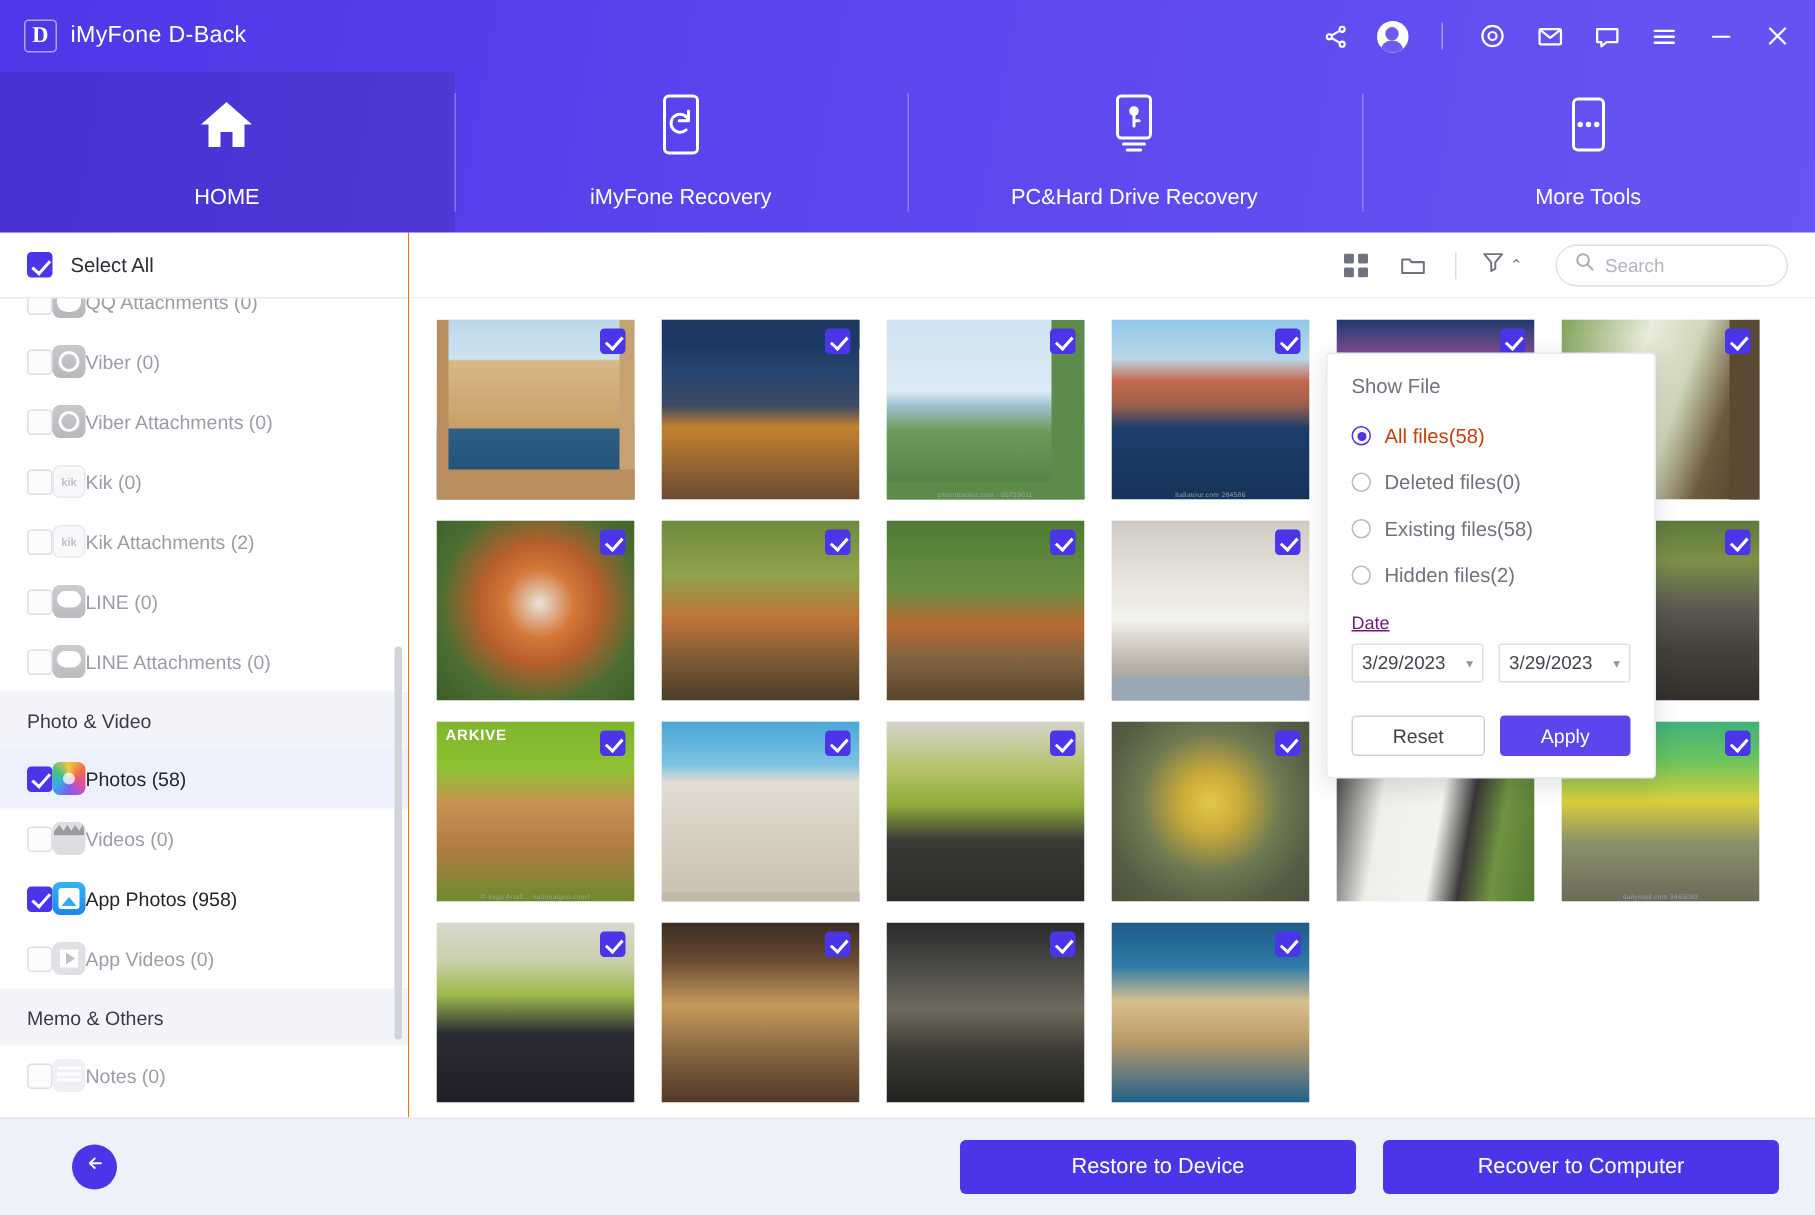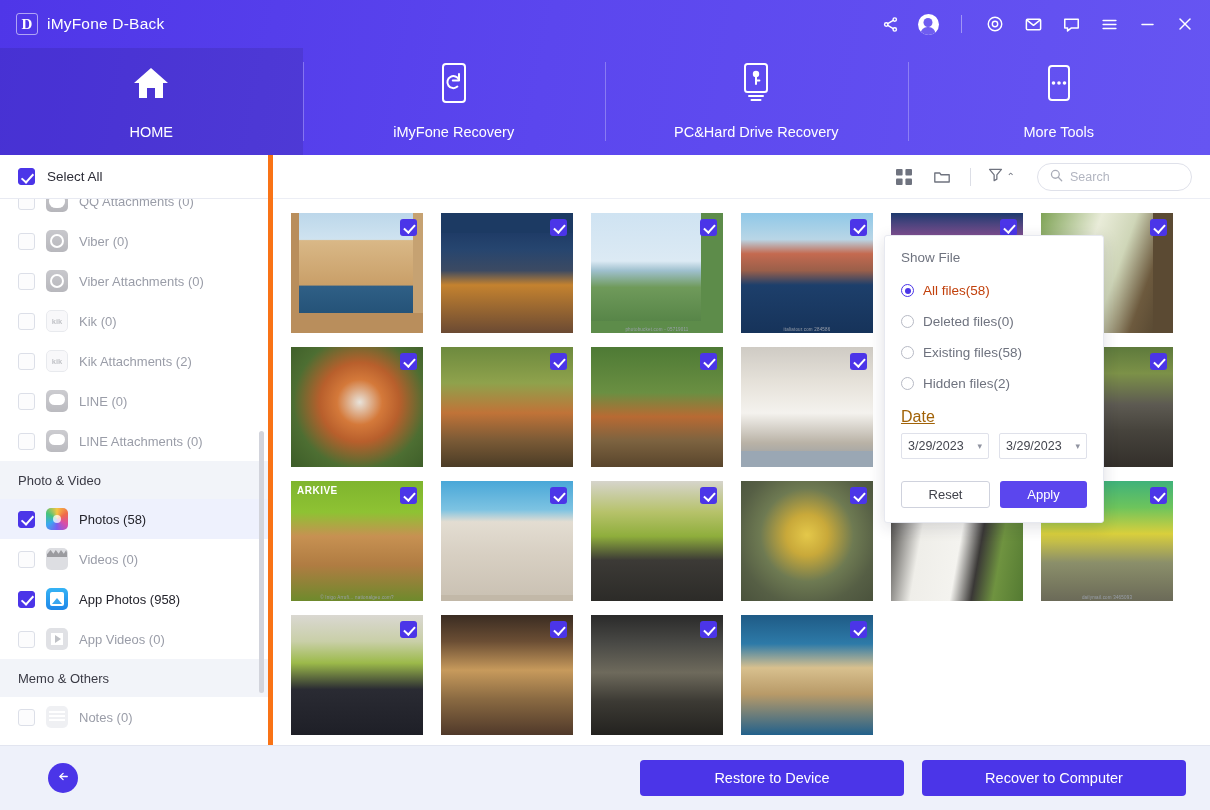--- a/index.html
+++ b/index.html
@@ -72,21 +72,21 @@
   .navtab .nlabel { font-size: 14.5px; color: #fff; }
   .nicon { height: 40px; display:flex; align-items:center; justify-content:center; }
   .nicon svg { display:block; }
 
   
   .body { flex: 1; display: flex; min-height: 0; background:#fff; }
 
   
   .sidebar {
     width: 273px; flex: 0 0 273px;
-    border-right: 5px solid #f97316;
+    border-right: 1px solid #f97316;
     display: flex; flex-direction: column; min-height: 0;
     background: #fff;
   }
   .select-all {
     height: 44px; flex: 0 0 44px;
     display: flex; align-items: center; gap: 12px;
     padding-left: 18px;
     border-bottom: 1px solid #e8eaf2;
     background: #fff;
   }
@@ -103,21 +103,21 @@
     width: 5px; height: 10px; border: solid #fff;
     border-width: 0 2px 2px 0; transform: rotate(42deg);
   }
   .cbox.dis { border-color: #dcdfe8; background: #fcfcfd; }
 
   .side-scroll {
     flex: 1; overflow: hidden; position: relative;
   }
   .side-list { position: relative; }
   .srow {
-    height: 40px; display: flex; align-items: center; gap: 11px;
+    height: 40px; display: flex; align-items: center; 
     padding-left: 18px; cursor: pointer;
   }
   .srow.sel { background: #eef1fd; }
   .srow .sicon { width: 22px; height: 22px; flex: 0 0 22px; border-radius: 5px; position: relative; overflow:hidden; }
   .srow .slabel { font-size: 13px; color: #9a9da8; white-space: nowrap; }
   .srow.active-lbl .slabel { color: #24242c; }
   .group-head {
     height: 38px; display: flex; align-items: center;
     padding-left: 18px; background: #f2f4f9;
     font-size: 13px; color: #3a3a45;
@@ -203,21 +203,21 @@
     box-shadow: 0 4px 16px rgba(30,30,60,.14);
     padding: 14px 16px 14px 16px; z-index: 30;
   }
   .fp-title { font-size: 13.5px; color: #6f737f; margin-bottom: 10px; }
   .fp-row { display: flex; align-items: center; gap: 9px; height: 31px; cursor: pointer; }
   .radio { width: 13px; height: 13px; border-radius: 50%; border: 1.4px solid #b7bac5; flex: 0 0 13px; position: relative; }
   .radio.on { border-color: #4b35e8; }
   .radio.on::after { content: ""; position: absolute; left: 2.5px; top: 2.5px; width: 6px; height: 6px; border-radius: 50%; background: #4b35e8; }
   .fp-row .rl { font-size: 13.5px; color: #6f737f; }
   .fp-row.on .rl { color: #c2410c; }
-  .fp-date-title { font-size: 16px; color: #a16207; margin: 9px 0 7px; text-decoration: underline; }
+  .fp-date-title { font-size: 12px; color: #701a75; margin: 9px 0 7px; text-decoration: underline; }
   .dates { display: flex; gap: 10px; }
   .datebox {
     flex: 1; height: 26px; border: 1px solid #dfe1ea; border-radius: 2px;
     display: flex; align-items: center; justify-content: space-between;
     padding: 0 6px; font-size: 12.5px; color: #44464f; cursor: pointer;
   }
   .caret { font-size: 9px; color: #9093a0; }
   .fp-actions { display: flex; gap: 10px; margin-top: 22px; }
   .btn-reset {
     flex: 1; height: 27px; border: 1px solid #cfd2dd; border-radius: 3px; background: #fff;

